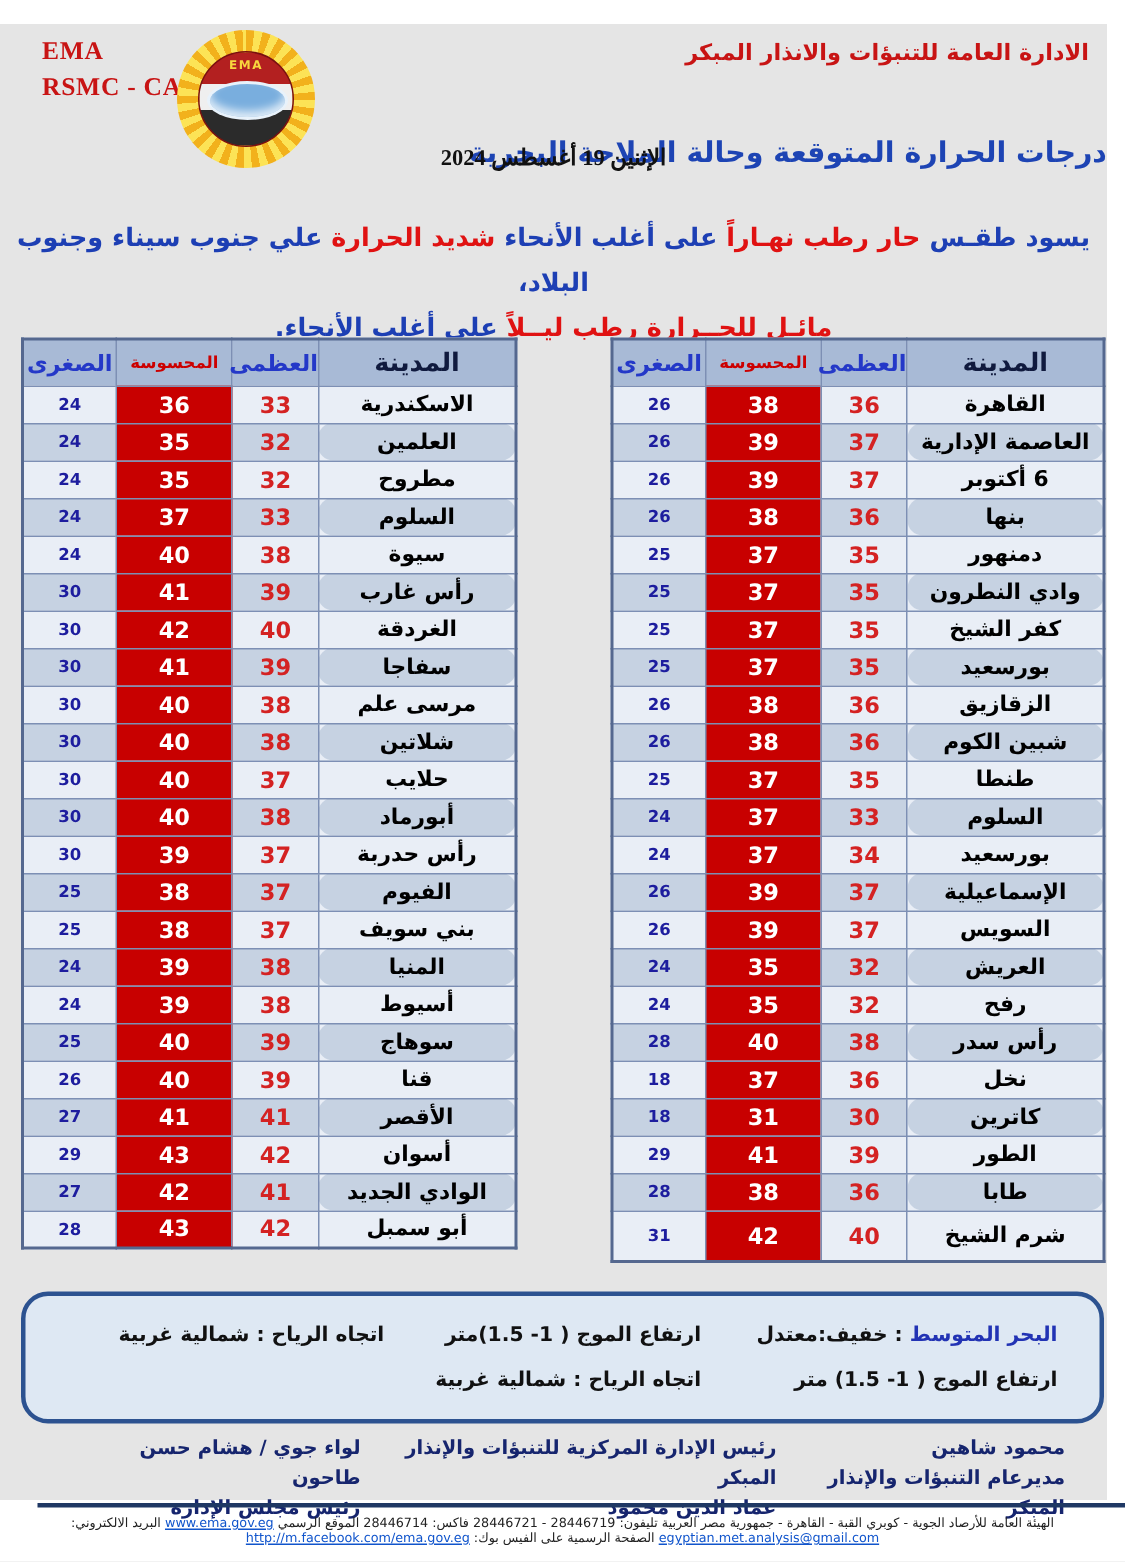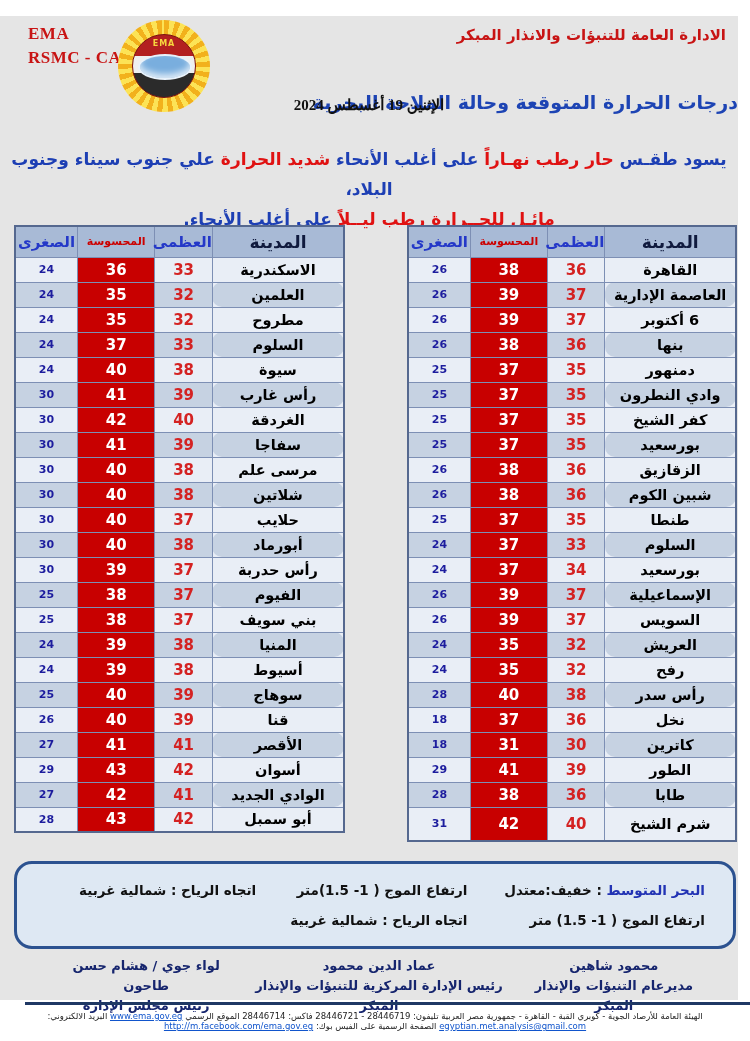--- a/index.html
+++ b/index.html
@@ -60,21 +60,21 @@
   .marine { position:absolute; left:14px; top:845px; width:722px; height:88px; background:#dee8f3;
             border:3px solid #2c5290; border-radius:18px; direction:rtl;
             display:flex; flex-direction:column; justify-content:space-evenly; padding:4px 28px; }
   .marine-row { display:grid; grid-template-columns:36% 32% 32%; align-items:center;
             font-weight:bold; font-size:13.5px; color:#111; }
   .sea-name { color:#2233b4; }
 
   
   .signatures { position:absolute; left:0; top:940px; width:738px; display:flex; flex-direction:row-reverse;
             justify-content:space-between; padding:0 28px 0 52px; }
-  .sig { text-align:center; color:#16256e; font-weight:bold; font-size:13px; line-height:20px; direction:rtl; }
+  .sig { text-align:right; color:#16256e; font-weight:bold; font-size:13px; line-height:20px; direction:rtl; }
 
   
   .divider { position:absolute; left:25px; top:1002px; width:725px; height:3px; background:#1f3864; }
   .contact { position:absolute; left:0; top:1011px; width:750px; text-align:center;
              font-size:8.5px; color:#222; direction:rtl; }
   .contact .lnk { color:#1155cc; text-decoration:underline; }
 </style>
 </head>
 <body>
 
@@ -431,22 +431,22 @@
           <div>اتجاه الرياح : شمالية غربية</div>
         </div>
       </div>
 
     <div class="signatures" id="signatures">
         <div class="sig">
           <div>محمود شاهين</div>
           <div>مديرعام التنبؤات والإنذار المبكر</div>
         </div>
         <div class="sig">
+          <div>رئيس الإدارة المركزية للتنبؤات والإنذار المبكر</div>
           <div>عماد الدين محمود</div>
-          <div>رئيس الإدارة المركزية للتنبؤات والإنذار المبكر</div>
         </div>
         <div class="sig">
           <div>لواء جوي / هشام حسن طاحون</div>
           <div>رئيس مجلس الإدارة</div>
         </div>
       </div>
   </div>
 
   <div class="divider"></div>
   <div class="contact" id="contact"><span>الهيئة العامة للأرصاد الجوية - كوبري القبة - القاهرة - جمهورية مصر العربية تليفون: 28446719 - 28446721 فاكس: 28446714 الموقع الرسمي </span><span class="lnk">www.ema.gov.eg</span><span> البريد الالكتروني: </span><span class="lnk">egyptian.met.analysis@gmail.com</span><span> الصفحة الرسمية على الفيس بوك: </span><span class="lnk">http://m.facebook.com/ema.gov.eg</span></div>

